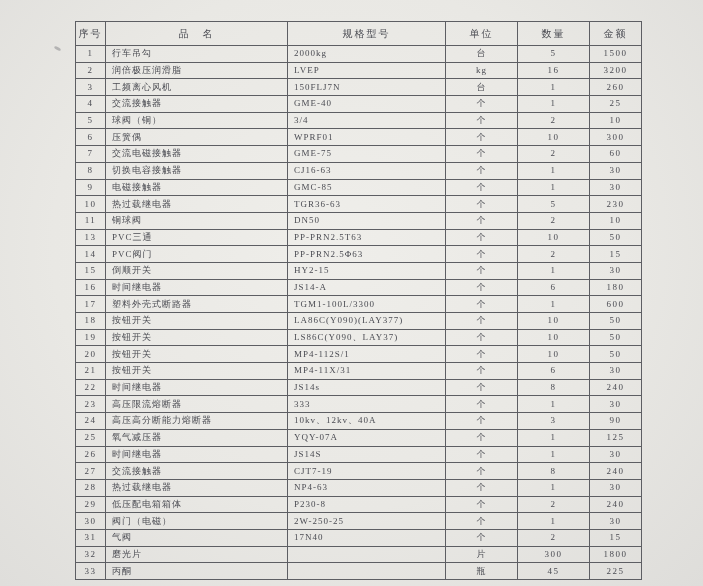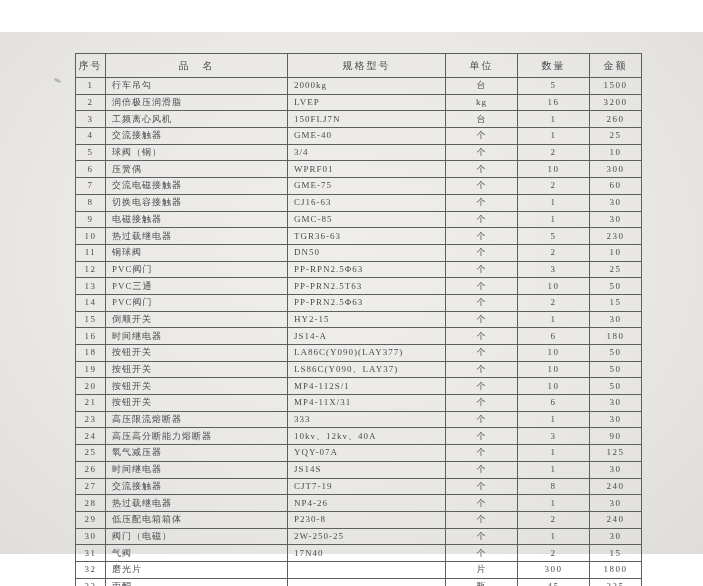--- a/index.html
+++ b/index.html
@@ -2,24 +2,23 @@
 <html><head>
 <meta charset="utf-8">
 <style>
   html, body { margin: 0; padding: 0; }
   body {
     width: 703px; height: 586px; overflow: hidden;
     font-family: "Liberation Serif", "DejaVu Serif", serif;
   }
   .page {
     position: relative;
-    width: 703px; height: 522px;
+    width: 703px; height: 586px;
     background:
       radial-gradient(ellipse at 48% 42%, #efeeea 0%, #e9e8e4 55%, #deddda 100%);
-    margin-top: 32px;
   }
   .scan-speck {
     position: absolute; left: 54px; top: 47px;
     width: 7px; height: 3px;
     border-radius: 50%;
     background: rgba(120,120,125,0.45);
     transform: rotate(28deg);
   }
   table.doc-table {
     position: absolute; left: 75px; top: 21px;
@@ -165,28 +164,20 @@
     </tr>
         <tr>
       <td class="c-no">11</td>
       <td class="c-name">铜球阀</td>
       <td class="c-spec">DN50</td>
       <td class="c-unit">个</td>
       <td class="c-qty">2</td>
       <td class="c-amount">10</td>
     </tr>
         <tr>
-      <td class="c-no">12</td>
-      <td class="c-name">PVC阀门</td>
-      <td class="c-spec">PP-RPN2.5Φ63</td>
-      <td class="c-unit">个</td>
-      <td class="c-qty">3</td>
-      <td class="c-amount">25</td>
-    </tr>
-        <tr>
       <td class="c-no">13</td>
       <td class="c-name">PVC三通</td>
       <td class="c-spec">PP-PRN2.5T63</td>
       <td class="c-unit">个</td>
       <td class="c-qty">10</td>
       <td class="c-amount">50</td>
     </tr>
         <tr>
       <td class="c-no">14</td>
       <td class="c-name">PVC阀门</td>
@@ -205,20 +196,28 @@
     </tr>
         <tr>
       <td class="c-no">16</td>
       <td class="c-name">时间继电器</td>
       <td class="c-spec">JS14-A</td>
       <td class="c-unit">个</td>
       <td class="c-qty">6</td>
       <td class="c-amount">180</td>
     </tr>
         <tr>
+      <td class="c-no">17</td>
+      <td class="c-name">塑料外壳式断路器</td>
+      <td class="c-spec">TGM1-100L/3300</td>
+      <td class="c-unit">个</td>
+      <td class="c-qty">1</td>
+      <td class="c-amount">600</td>
+    </tr>
+        <tr>
       <td class="c-no">18</td>
       <td class="c-name">按钮开关</td>
       <td class="c-spec">LA86C(Y090)(LAY377)</td>
       <td class="c-unit">个</td>
       <td class="c-qty">10</td>
       <td class="c-amount">50</td>
     </tr>
         <tr>
       <td class="c-no">19</td>
       <td class="c-name">按钮开关</td>
@@ -237,20 +236,28 @@
     </tr>
         <tr>
       <td class="c-no">21</td>
       <td class="c-name">按钮开关</td>
       <td class="c-spec">MP4-11X/31</td>
       <td class="c-unit">个</td>
       <td class="c-qty">6</td>
       <td class="c-amount">30</td>
     </tr>
         <tr>
+      <td class="c-no">22</td>
+      <td class="c-name">时间继电器</td>
+      <td class="c-spec">JS14s</td>
+      <td class="c-unit">个</td>
+      <td class="c-qty">8</td>
+      <td class="c-amount">240</td>
+    </tr>
+        <tr>
       <td class="c-no">23</td>
       <td class="c-name">高压限流熔断器</td>
       <td class="c-spec">333</td>
       <td class="c-unit">个</td>
       <td class="c-qty">1</td>
       <td class="c-amount">30</td>
     </tr>
         <tr>
       <td class="c-no">24</td>
       <td class="c-name">高压高分断能力熔断器</td>
@@ -279,21 +286,21 @@
       <td class="c-no">27</td>
       <td class="c-name">交流接触器</td>
       <td class="c-spec">CJT7-19</td>
       <td class="c-unit">个</td>
       <td class="c-qty">8</td>
       <td class="c-amount">240</td>
     </tr>
         <tr>
       <td class="c-no">28</td>
       <td class="c-name">热过载继电器</td>
-      <td class="c-spec">NP4-26</td>
+      <td class="c-spec">NP4-63</td>
       <td class="c-unit">个</td>
       <td class="c-qty">1</td>
       <td class="c-amount">30</td>
     </tr>
         <tr>
       <td class="c-no">29</td>
       <td class="c-name">低压配电箱箱体</td>
       <td class="c-spec">P230-8</td>
       <td class="c-unit">个</td>
       <td class="c-qty">2</td>

